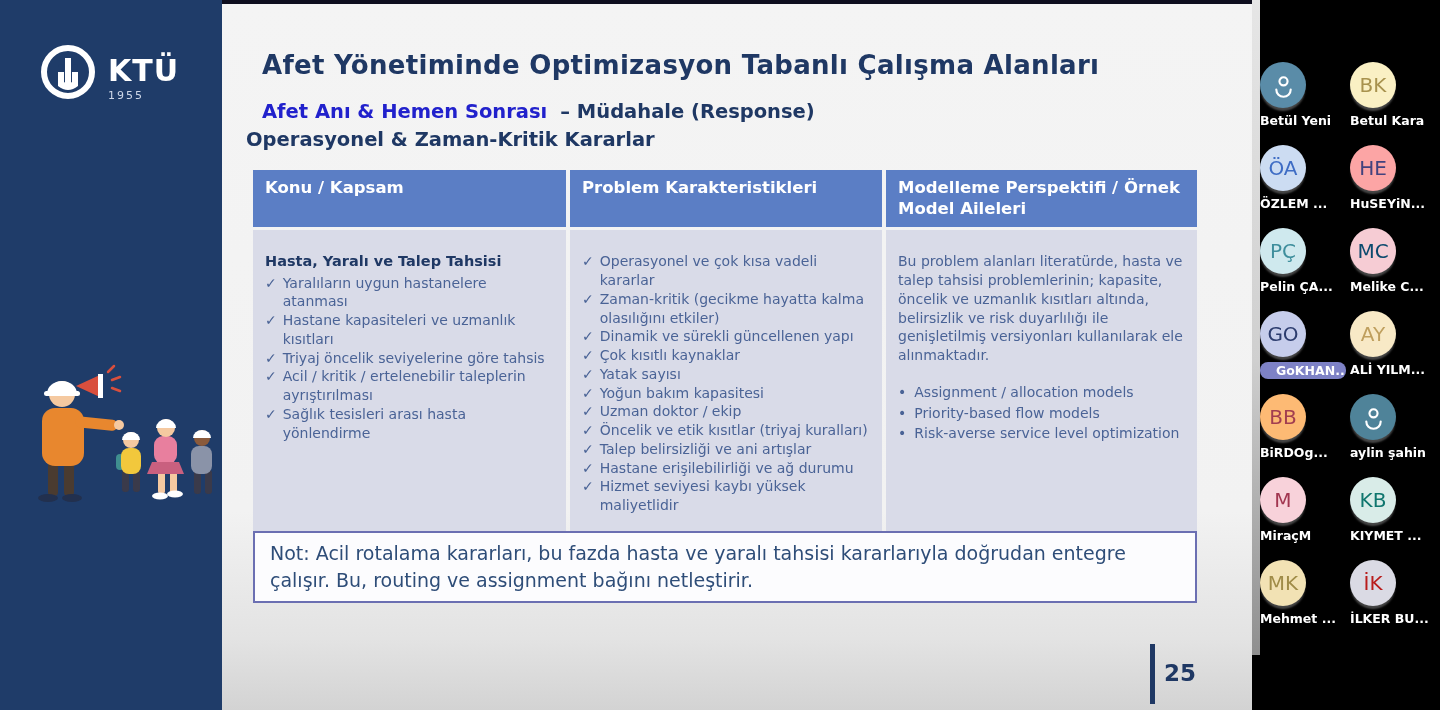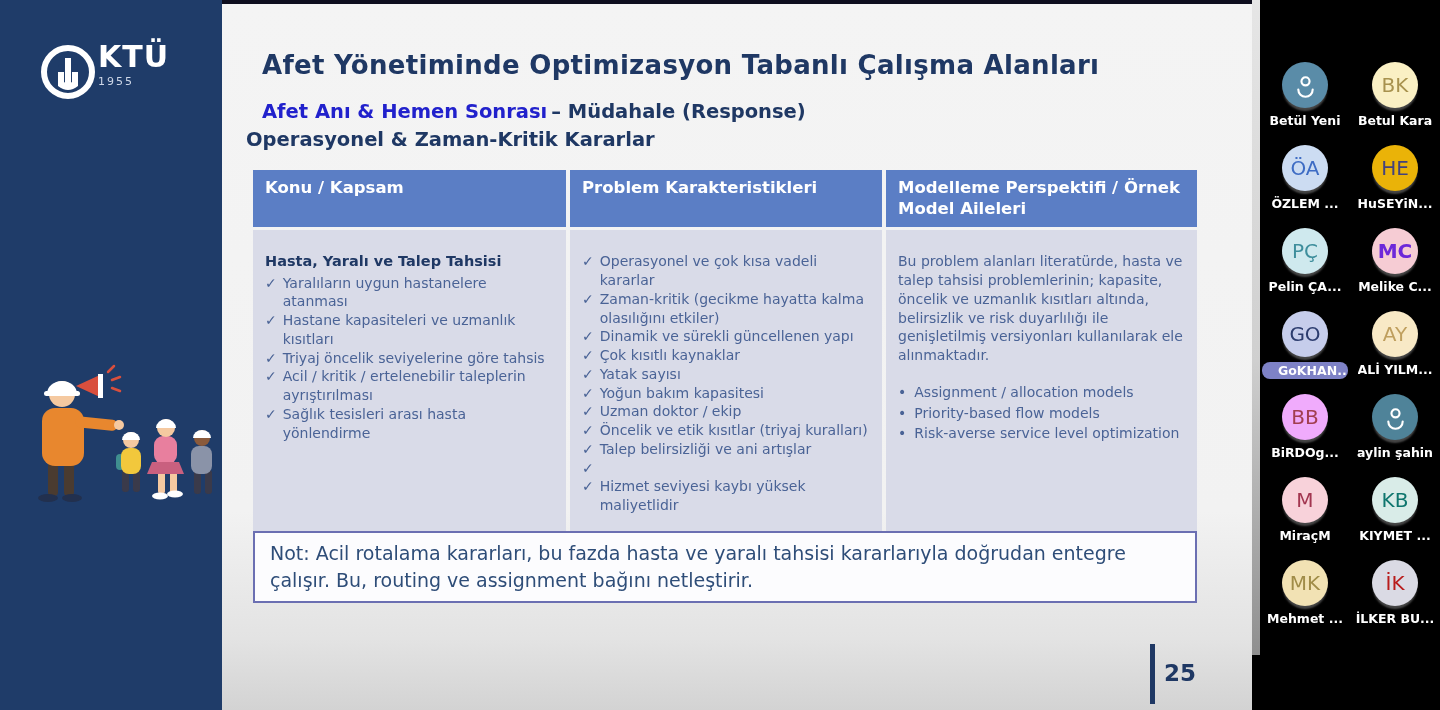--- a/index.html
+++ b/index.html
@@ -2,35 +2,35 @@
 <html style="--sidebar_bg: #1f3c69; --title_color: #1f3864; --accent_blue: #2121cc; --header_bg: #5b7ec5; --header_text: #ffffff; --cell_bg: #d9dbe8; --cell_text: #4a6396; --note_border: #6b6fb2; --note_text: #2e4d78; --panel_bg: #000000; --name_highlight_bg: #7e82c6;"><head>
 <meta charset="utf-8">
 <style>
   * { margin:0; padding:0; box-sizing:border-box; }
   html,body { width:1440px; height:710px; overflow:hidden; background:#000;
     font-family:"DejaVu Sans", sans-serif; }
   .app { display:flex; width:1440px; height:710px; }
 
   
   .sidebar { width:222px; height:710px; background:var(--sidebar_bg); position:relative; flex:none; }
-  .logo { position:absolute; left:38px; top:42px; display:flex; align-items:flex-start; }
+  .logo { position:absolute; left:38px; top:42px; display:flex; align-items:flex-end; gap:10px; }
   .logo-mark { width:60px; height:60px; }
   .logo-text { color:#fff; font-weight:bold; font-size:30px; letter-spacing:1px; line-height:1; }
   .logo-year { color:#cfd8e8; font-size:11px; letter-spacing:2px; margin-top:3px; }
   .illustration { position:absolute; left:6px; top:358px; width:212px; height:152px; }
 
   
   .slide { flex:1; position:relative; height:710px;
     background:linear-gradient(180deg,#f4f4f4 0%,#f2f2f2 72%,#e3e3e3 90%,#d3d3d3 100%); }
   .slide-topstrip { position:absolute; top:0; left:0; right:0; height:4px; background:#0e0e1e; }
   .slide-title { position:absolute; left:40px; top:50px; font-size:26px; font-weight:bold;
     color:var(--title_color); letter-spacing:.3px; }
   .slide-sub1 { position:absolute; left:40px; top:100px; font-size:19.5px; font-weight:bold; color:var(--title_color); }
   .slide-sub1 .accent { color:var(--accent_blue); }
-  .slide-sub1 .rest { margin-left:4px; }
+  .slide-sub1 .rest { margin-left:13px; }
   .slide-sub2 { position:absolute; left:24px; top:128px; font-size:19.5px; font-weight:bold; color:var(--title_color); }
 
   .table { position:absolute; left:31px; top:170px; width:984px;
     display:grid; grid-template-columns:313px 312px 311px; column-gap:4px; row-gap:3px; }
   .th { background:var(--header_bg); color:var(--header_text); font-weight:bold; font-size:16.5px;
     line-height:1.25; padding:8px 14px 8px 12px; min-height:56px; }
   .td { background:var(--cell_bg); color:var(--cell_text); font-size:14px; line-height:1.34;
     padding:22px 12px; min-height:287px; border-bottom:2px solid #c3c6da; }
   .cell-heading { font-weight:bold; color:var(--title_color); font-size:14.5px; margin-bottom:2px; }
   .chk { display:flex; gap:6px; }
@@ -46,21 +46,21 @@
   .pagebar { position:absolute; left:928px; top:644px; width:5px; height:60px; background:var(--title_color); }
   .pagenum { position:absolute; left:942px; top:660px; font-size:23px; font-weight:bold; color:var(--title_color); }
 
   
   .scrollcol { width:8px; height:710px; background:#000; flex:none; }
   .scrollthumb { width:8px; height:655px; background:linear-gradient(180deg,#e6e6e6 0%,#cfcfcf 55%,#8f8f8f 100%); }
 
   
   .panel { width:180px; height:710px; background:var(--panel_bg); flex:none;
     display:grid; grid-template-columns:90px 90px; grid-auto-rows:83px; padding-top:62px; justify-items:center; }
-  .ptile { display:flex; flex-direction:column; align-items:center; justify-content:flex-start; width:90px; cursor:default; }
+  .ptile { display:flex; flex-direction:column; align-items:flex-start; justify-content:flex-start; width:90px; cursor:default; }
   .avatar { width:46px; height:46px; border-radius:50%; display:flex; align-items:center; justify-content:center;
     font-size:20px; box-shadow:0 4px 2px -1px rgba(95,95,95,.75); flex:none; }
   .pname { margin-top:5px; max-width:86px; overflow:hidden; white-space:nowrap; color:#fff;
     font-size:12.5px; font-weight:bold; text-shadow:0 1px 2px #000; text-align:center; }
   .pname.hl { background:var(--name_highlight_bg); border-radius:8px; padding:1px 16px; text-shadow:none; }
 </style>
 </head>
 <body>
 
 <div class="app">
@@ -198,20 +198,21 @@
         <div class="chk">
             <span class="mark">✓</span>
             <span>Öncelik ve etik kısıtlar (triyaj kuralları)</span>
           </div>
         <div class="chk">
             <span class="mark">✓</span>
             <span>Talep belirsizliği ve ani artışlar</span>
           </div>
         <div class="chk">
             <span class="mark">✓</span>
+            <span>Hastane erişilebilirliği ve ağ durumu</span>
           </div>
         <div class="chk">
             <span class="mark">✓</span>
             <span>Hizmet seviyesi kaybı yüksek maliyetlidir</span>
           </div>
       </div>
 
       <div class="td">
         <div class="para">Bu problem alanları literatürde, hasta ve talep tahsisi problemlerinin; kapasite, öncelik ve uzmanlık kısıtları altında, belirsizlik ve risk duyarlılığı ile genişletilmiş versiyonları kullanılarak ele alınmaktadır.</div>
         <div class="bul">
@@ -255,51 +256,51 @@
         </div>
       <div class="pname">Betul Kara</div>
     </div>
     <div class="ptile">
       <div class="avatar" style="background: rgb(204, 220, 242); color: rgb(62, 108, 196);">
           <span>ÖA</span>
         </div>
       <div class="pname">ÖZLEM ...</div>
     </div>
     <div class="ptile">
-      <div class="avatar" style="background: #eab308; color: rgb(66, 66, 126);">
+      <div class="avatar" style="background: #fca5a5; color: rgb(66, 66, 126);">
           <span>HE</span>
         </div>
       <div class="pname">HuSEYiN...</div>
     </div>
     <div class="ptile">
       <div class="avatar" style="background: rgb(207, 233, 238); color: rgb(62, 142, 156);">
           <span>PÇ</span>
         </div>
       <div class="pname">Pelin ÇA...</div>
     </div>
     <div class="ptile">
-      <div class="avatar" style="background: rgb(246, 204, 212); color: #6d28d9; font-weight: bold;">
+      <div class="avatar" style="background: rgb(246, 204, 212); color: #0c4a6e;">
           <span>MC</span>
         </div>
       <div class="pname">Melike C...</div>
     </div>
     <div class="ptile">
       <div class="avatar" style="background: rgb(198, 205, 235); color: rgb(44, 60, 110);">
           <span>GO</span>
         </div>
       <div class="pname hl">GoKHAN...</div>
     </div>
     <div class="ptile">
       <div class="avatar" style="background: rgb(248, 233, 198); color: rgb(191, 159, 94);">
           <span>AY</span>
         </div>
       <div class="pname">ALİ YILM...</div>
     </div>
     <div class="ptile">
-      <div class="avatar" style="background: #f0abfc; color: rgb(162, 62, 80);">
+      <div class="avatar" style="background: #fdba74; color: rgb(162, 62, 80);">
           <span>BB</span>
         </div>
       <div class="pname">BiRDOg...</div>
     </div>
     <div class="ptile">
       <div class="avatar" style="background: rgb(79, 131, 153); color: rgb(255, 255, 255);">
         <svg width="27" height="27" viewBox="0 0 24 24">
             <circle cx="12" cy="8.3" r="3.6" fill="none" stroke="#fff" stroke-width="1.9"></circle>
             <path d="M5.6 15.6 a6.4 6.4 0 0 0 12.8 0" fill="none" stroke="#fff" stroke-width="1.9" stroke-linecap="round"></path>
           </svg>

